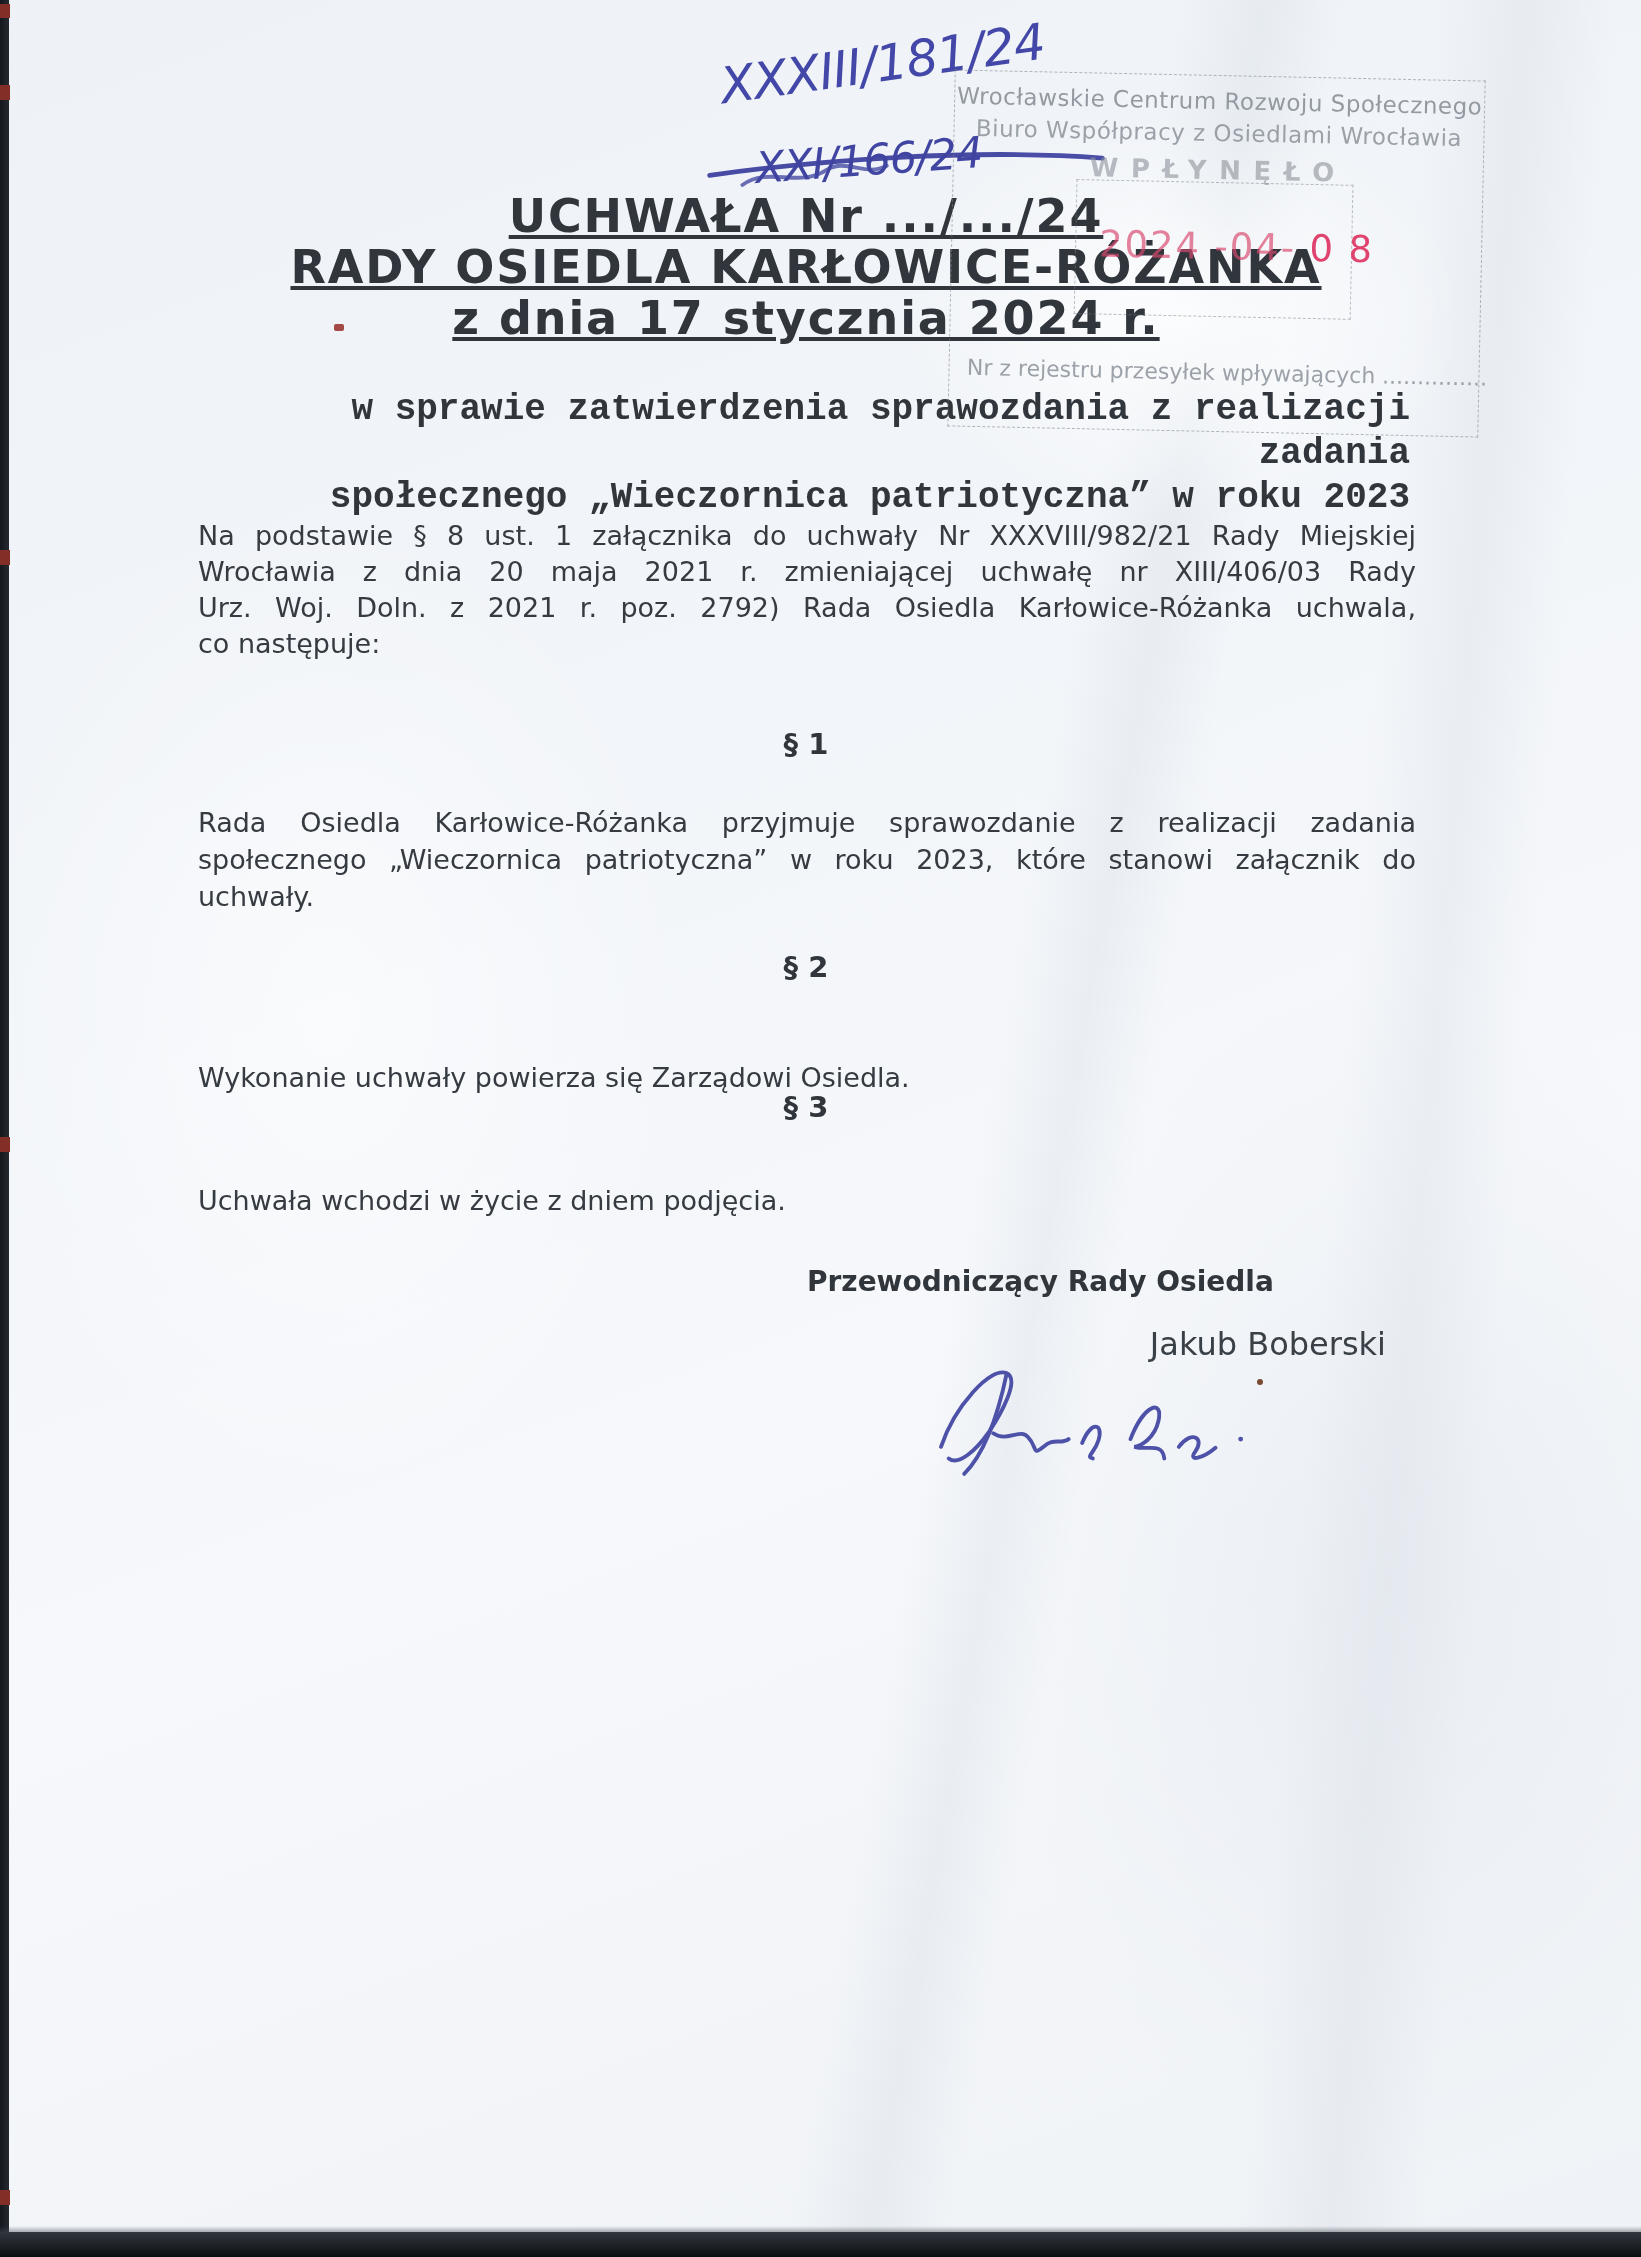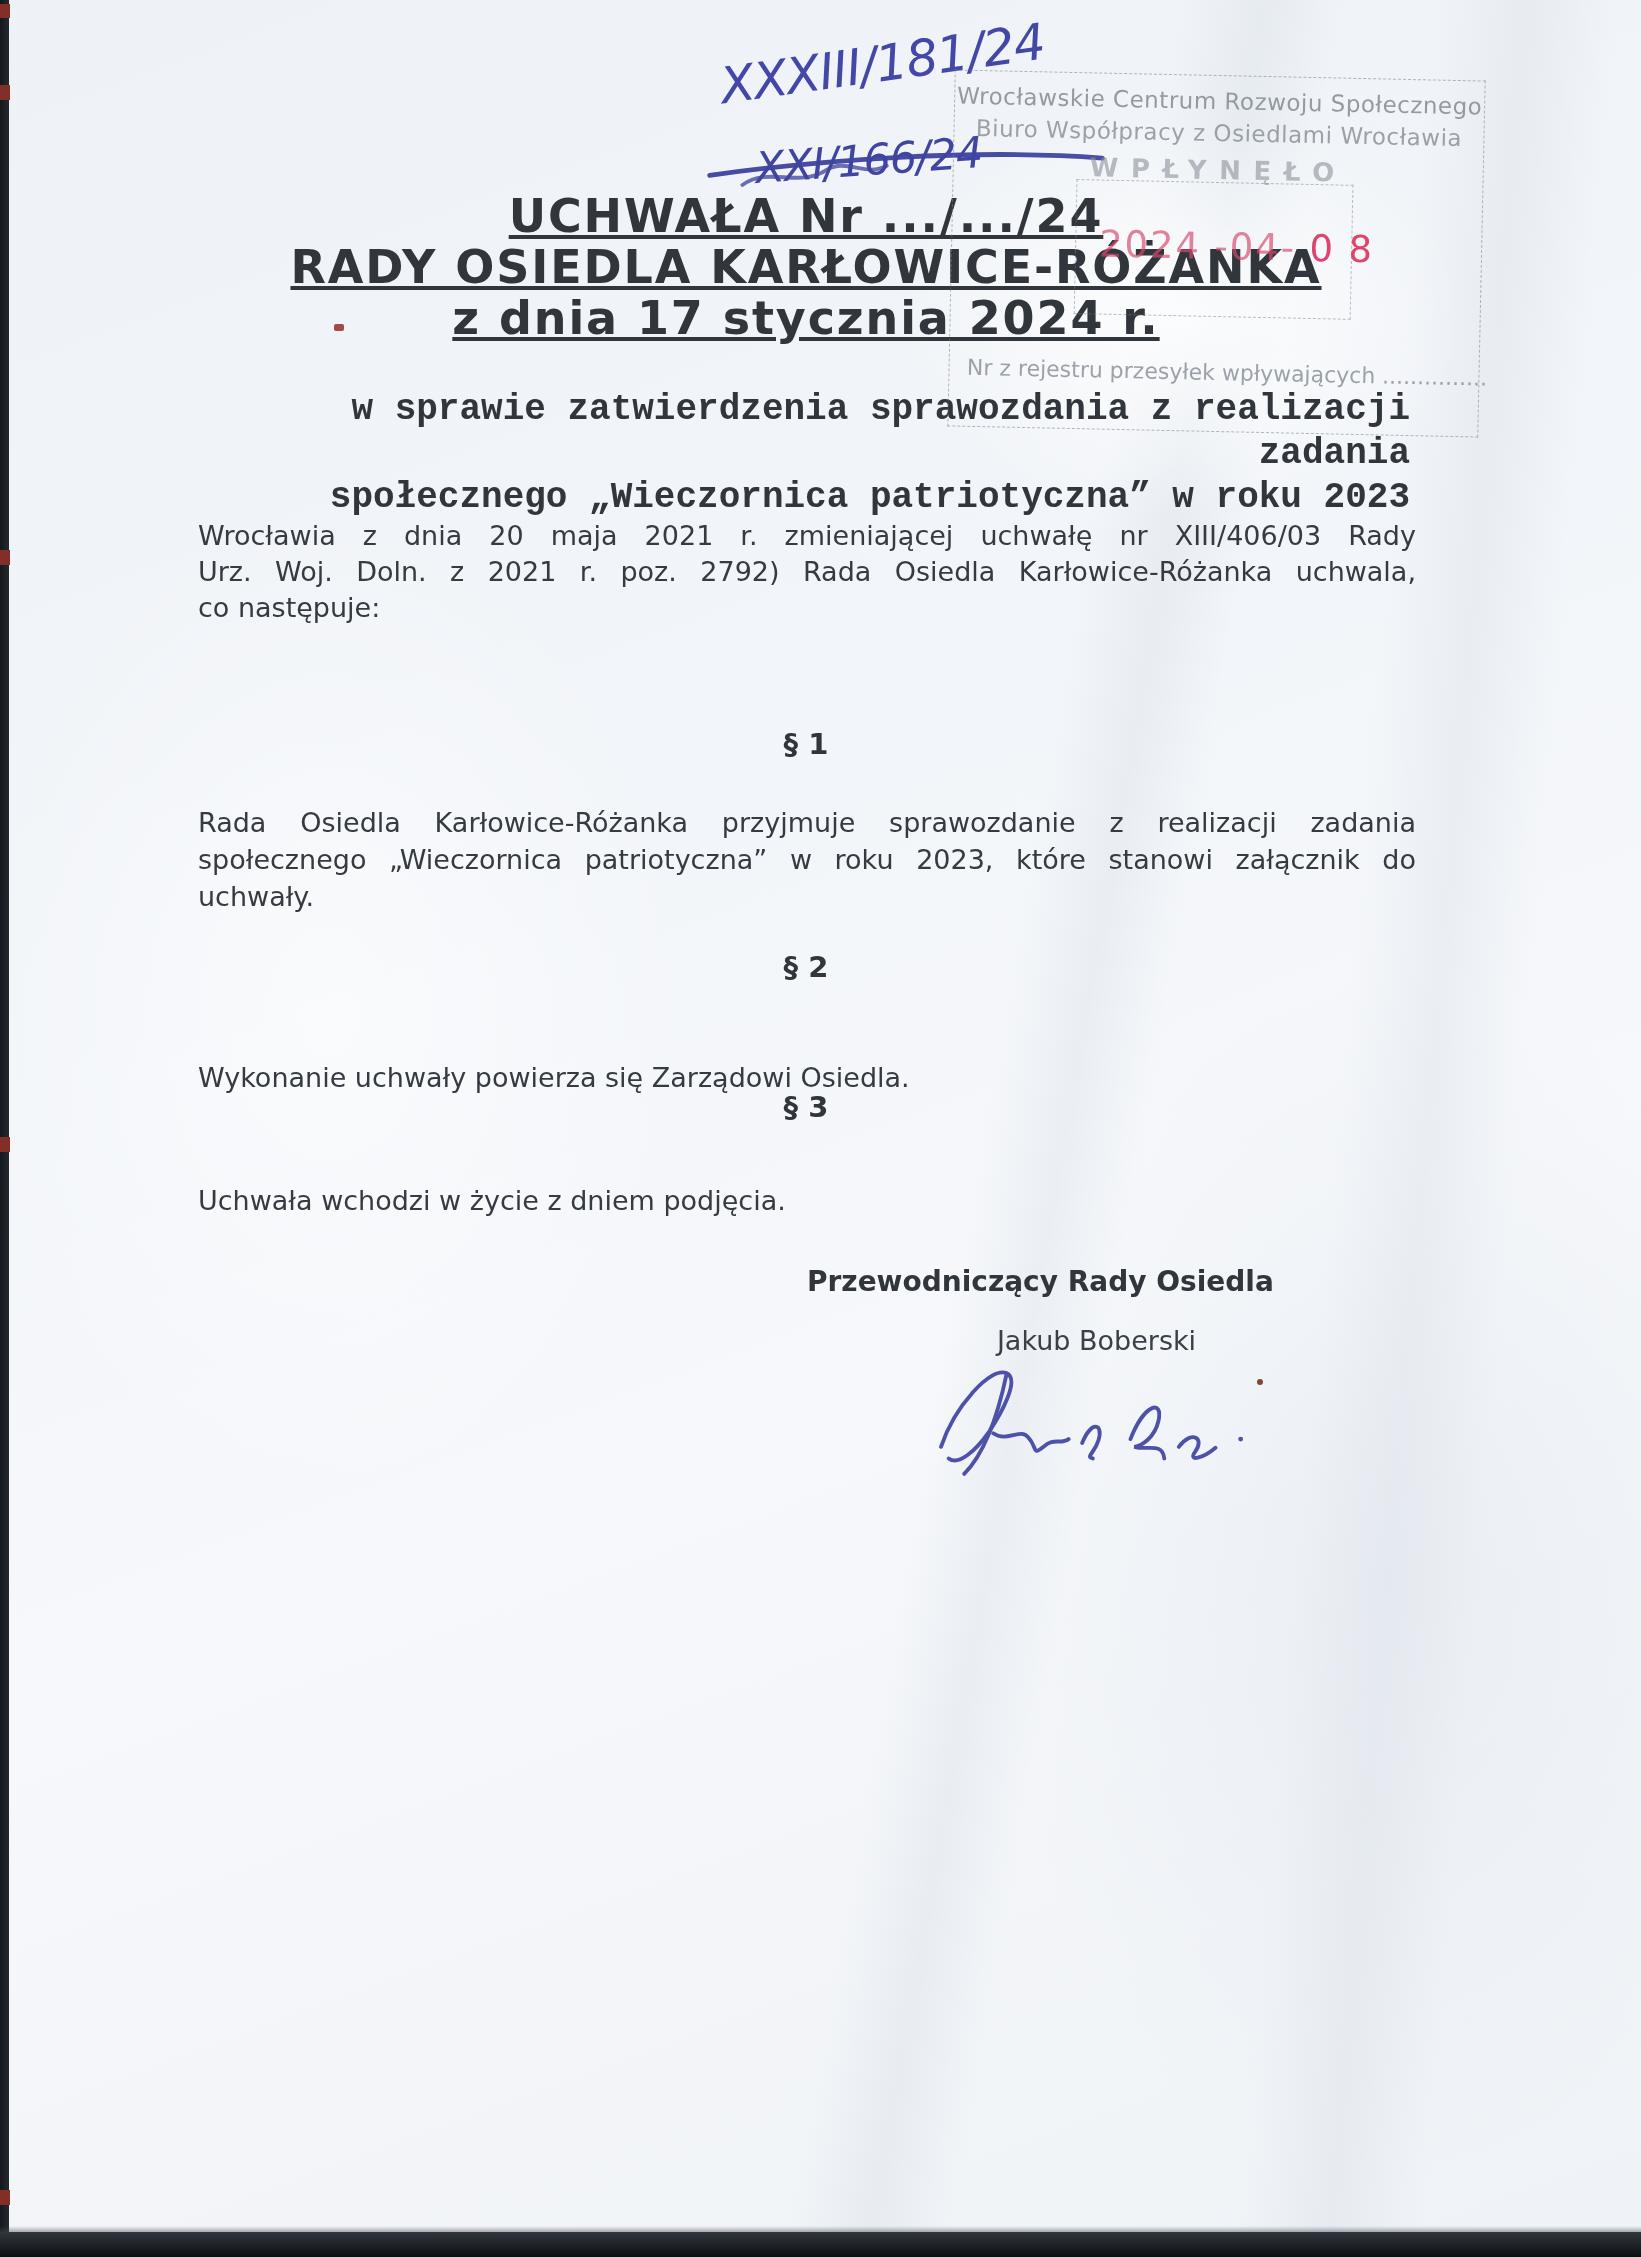--- a/index.html
+++ b/index.html
@@ -50,21 +50,21 @@
   .subject{position:absolute;left:208px;top:388px;width:1202px;text-align:right;font-weight:bold;font-size:36px;line-height:44px;color:#31363c;z-index:2;font-family:Liberation Mono, monospace;}
   .para{position:absolute;left:198px;width:1218px;font-size:27px;color:#363b42;}
   .preamble{top:518px;line-height:36px;}
   .sec1{top:804px;line-height:37px;}
   .jl{text-align:justify;text-align-last:justify;}
   .jl.last{text-align-last:left;}
   .sechead{position:absolute;left:193px;width:1226px;text-align:center;font-weight:bold;font-size:29px;color:#31363c;}
   .h1{top:727px;} .h2{top:950px;} .h3{top:1090px;}
   .t2{top:1062px;} .t3{top:1161px;margin-top:24px;}
   .sig-role{position:absolute;left:807px;top:1265px;width:579px;text-align:left;font-weight:bold;font-size:28px;color:#31363c;}
-  .sig-name{position:absolute;left:807px;top:1325px;width:579px;text-align:center;font-size:27px;color:#3a4047;}
+  .sig-name{position:absolute;left:807px;top:1325px;width:579px;text-align:right;font-size:32px;color:#3a4047;}
   .sig-svg{position:absolute;left:912px;top:1350px;overflow:visible;}
   .ink-dot{position:absolute;left:1257px;top:1379px;width:5.8px;height:5.8px;border-radius:50%;background:#7b4a33;}
 </style>
 </head>
 <body>
 
 <div class="doc">
   <div class="texture"></div>
 
   <div class="edge-left"></div>
@@ -82,20 +82,21 @@
     <div>RADY OSIEDLA KARŁOWICE-RÓŻANKA</div>
     <div>z dnia 17 stycznia 2024 r.</div>
   </div>
 
   <div class="subject">
     <div>w sprawie zatwierdzenia sprawozdania z realizacji zadania</div>
     <div>społecznego „Wieczornica patriotyczna” w roku 2023</div>
   </div>
 
   <div class="para preamble">
+    <div class="jl">Na podstawie § 8 ust. 1 załącznika do uchwały Nr XXXVIII/982/21 Rady Miejskiej</div>
     <div class="jl">Wrocławia z dnia 20 maja 2021 r. zmieniającej uchwałę nr XIII/406/03 Rady</div>
     <div class="jl">Urz. Woj. Doln. z 2021 r. poz. 2792) Rada Osiedla Karłowice-Różanka uchwala,</div>
     <div class="jl last">co następuje:</div>
   </div>
 
   <div class="sechead h1">§ 1</div>
   <div class="para sec1">
     <div class="jl">Rada Osiedla Karłowice-Różanka przyjmuje sprawozdanie z realizacji zadania</div>
     <div class="jl">społecznego „Wieczornica patriotyczna” w roku 2023, które stanowi załącznik do</div>
     <div class="jl last">uchwały.</div>

